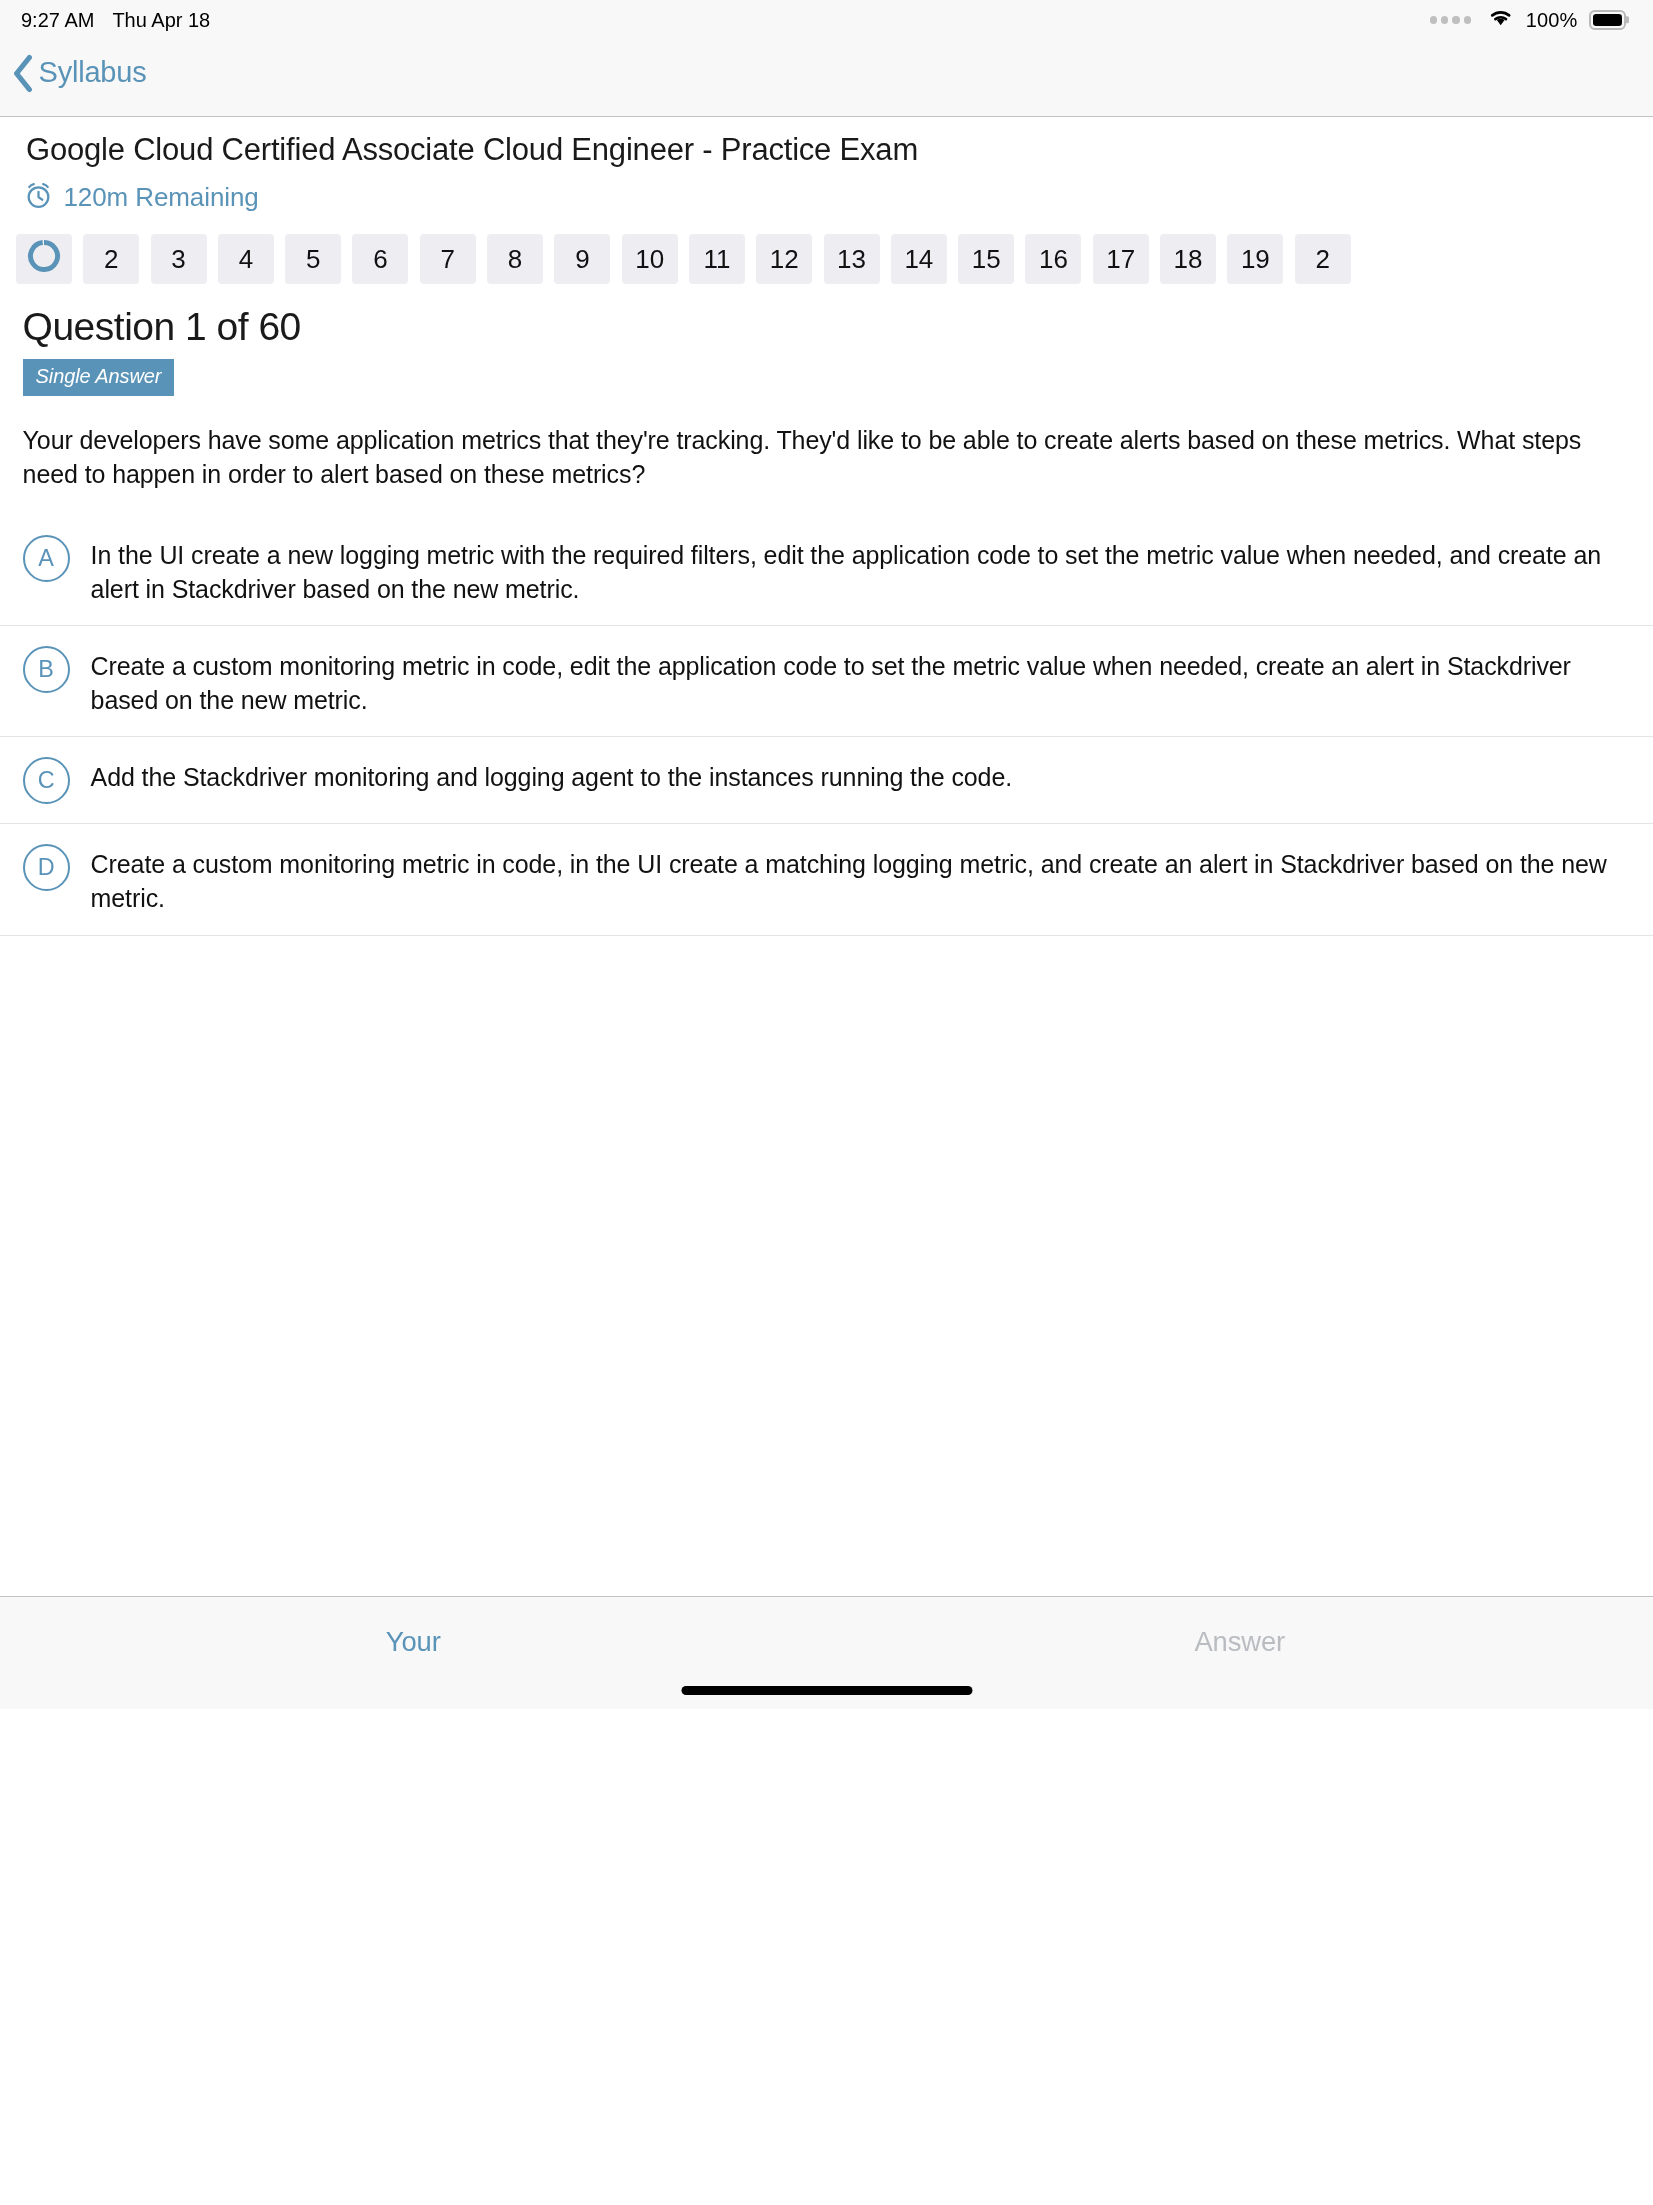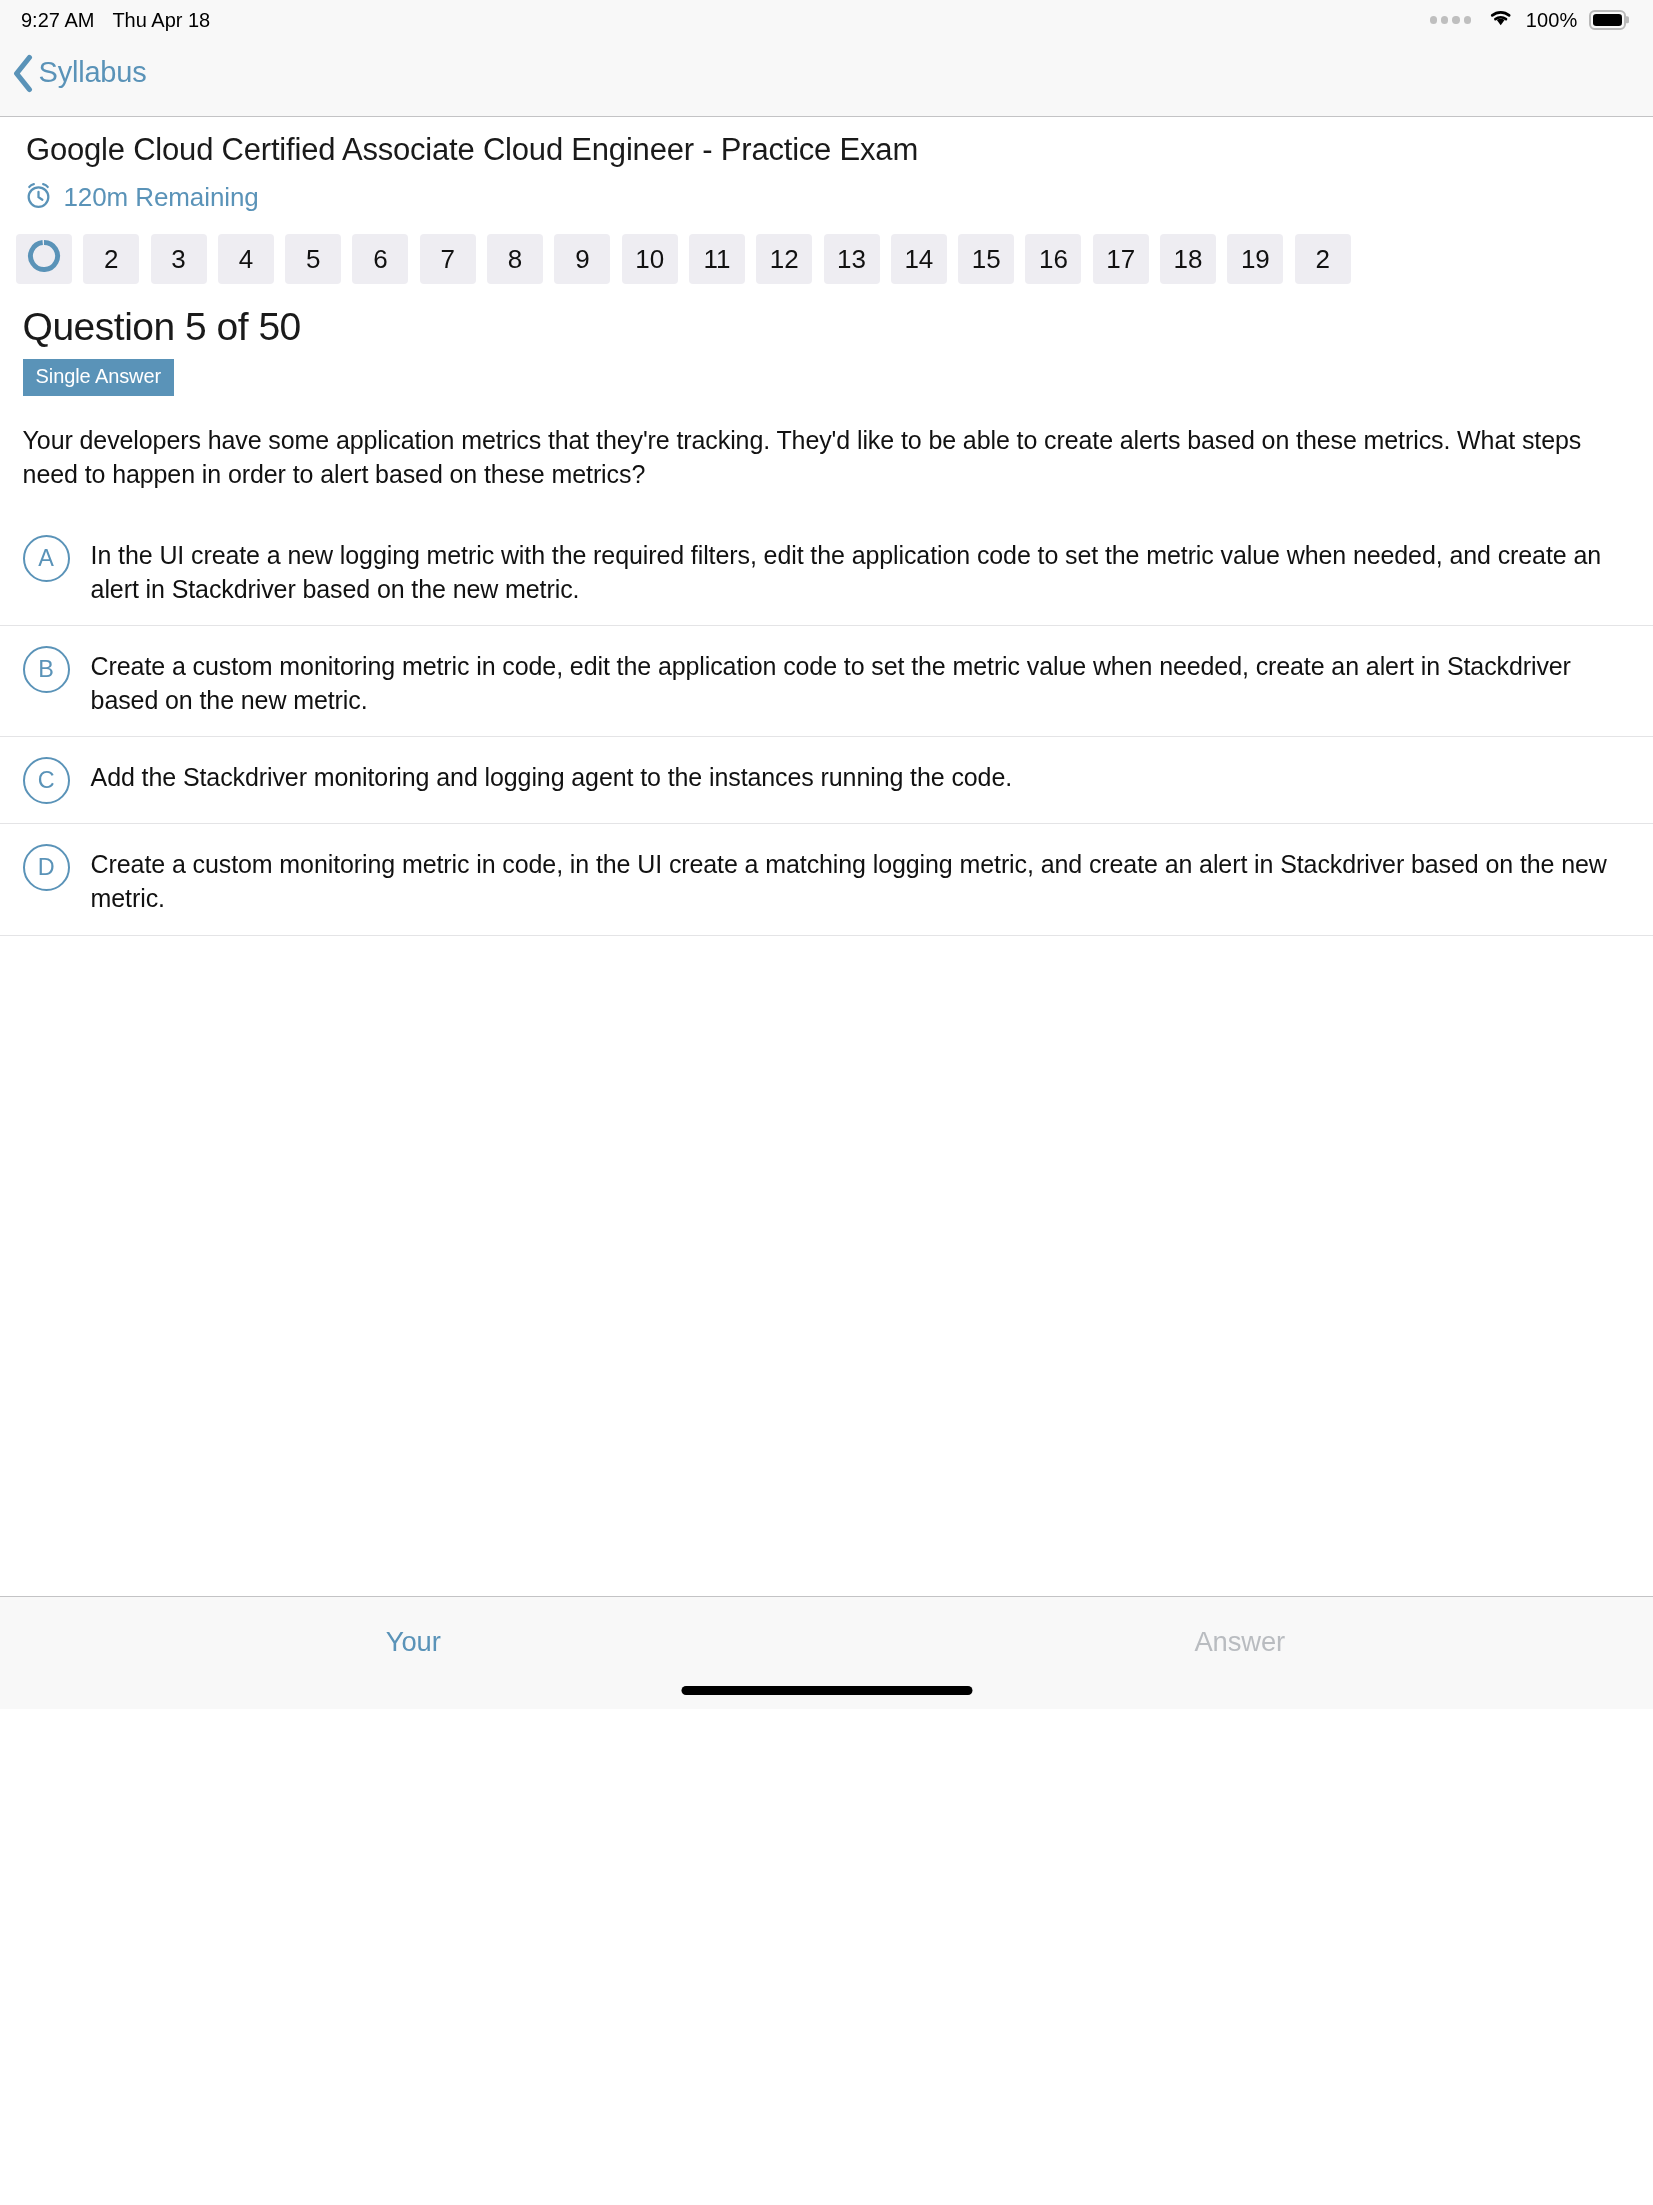--- a/index.html
+++ b/index.html
@@ -133,21 +133,21 @@
   .ring { display: block; }
 
   .q-heading {
     font-size: 39px;
     color: #1a1a1a;
     padding: 21px 22.6px 0 22.6px;
     font-weight: 400;
     letter-spacing: -0.5px;
   }
 
-  .badge-wrap { padding: 9.7px 22.6px 0 22.6px; }
+  .badge-wrap { padding: 9.7px 22.6px 0 22.6px; font-style: italic; }
   .badge {
     display: inline-block;
     background: #5a93b8;
     color: #ffffff;
     font-size: 20px;
     padding: 6.5px 13px 7.3px 13px;
     letter-spacing: -0.1px;
   }
 
   .q-text {
@@ -297,21 +297,21 @@
       <div class="pill">13</div>
       <div class="pill">14</div>
       <div class="pill">15</div>
       <div class="pill">16</div>
       <div class="pill">17</div>
       <div class="pill">18</div>
       <div class="pill">19</div>
       <div class="pill">2</div>
     </div>
 
-    <div class="q-heading">Question 5 of 50</div>
+    <div class="q-heading">Question 1 of 60</div>
 
     <div class="badge-wrap">
       <span class="badge">Single Answer</span>
     </div>
 
     <div class="q-text">Your developers have some application metrics that they're tracking. They'd like to be able to create alerts based on these metrics. What steps need to happen in order to alert based on these metrics?</div>
 
     <div class="options">
       <div class="option">
         <div class="opt-circle">A</div>

